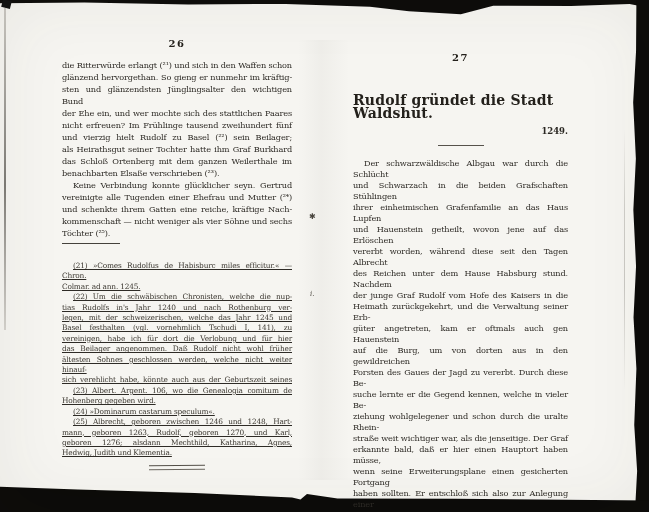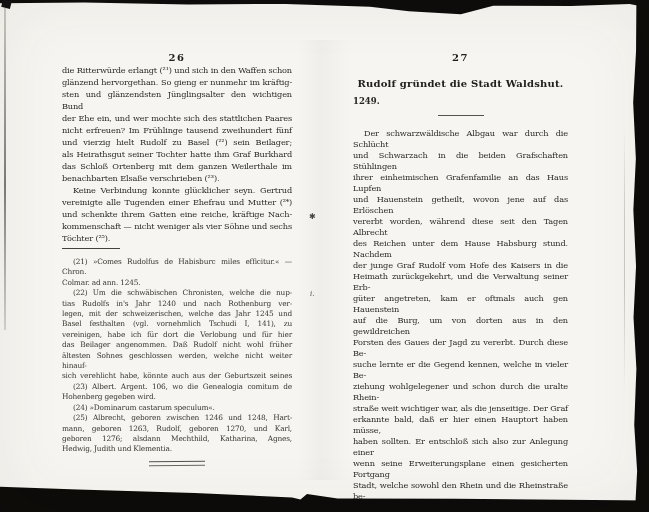--- a/index.html
+++ b/index.html
@@ -23,41 +23,41 @@
   .edge-left-line{position:absolute;top:8px;left:4px;width:2px;height:322px;opacity:.75;
     background:linear-gradient(#bdbab4,#74716b 38%,#55524c 55%,#8d8a84 75%,#cac7c1);}
   .fore-edge{position:absolute;top:130px;right:24px;width:1px;height:260px;opacity:.35;
     background:linear-gradient(transparent,#8a877f 30%,#7a776f 60%,transparent);}
   .gutter-shade{position:absolute;top:40px;left:298px;width:52px;height:440px;pointer-events:none;
     background:linear-gradient(90deg,rgba(0,0,0,0) 0%,rgba(40,35,25,0.035) 45%,rgba(0,0,0,0) 100%);}
   .speck-star{position:absolute;left:309px;top:212px;font-size:8px;color:#4a463f;}
   .speck-i{position:absolute;left:310px;top:290px;font-size:7px;font-style:italic;color:#4a463f;}
   
   .page{position:absolute;}
-  .page-left{left:62px;top:48px;width:230px;}
+  .page-left{left:62px;top:34px;width:230px;}
   .page-right{left:353px;top:48px;width:215px;}
   .pagenum{text-align:center;font-weight:bold;font-size:10px;line-height:12px;
     letter-spacing:1.5px;margin-top:4px;color:#24211c;}
-  .chapter-title{text-align:center;font-weight:bold;font-size:10px;line-height:13px;
-    margin-top:13px;letter-spacing:0.2px;color:#23201b;}
-  .chapter-year{text-align:left;font-weight:bold;font-size:8.5px;margin-top:6px;color:#2a2722;}
+  .chapter-title{font-weight:bold;font-size:14px;line-height:13px;
+    margin-top:30px;letter-spacing:0.2px;color:#23201b;}
+  .chapter-year{text-align:right;font-weight:bold;font-size:8.5px;margin-top:6px;color:#2a2722;}
   .title-rule{width:46px;margin:9px auto 0 auto;border-top:1px solid #56524b;height:0;}
-  .body{margin-top:0;}
+  .body{margin-top:9px;}
   .page-right .body{margin-top:12px;}
   .para{margin:0;}
   .tline{
     font-size:8.2px;line-height:12px;letter-spacing:-0.15px;
     text-align:justify;text-align-last:justify;
     white-space:normal;hyphens:none;word-break:keep-all;
   }
   .page-right .tline{line-height:11px;}
   .tline.lastline{text-align-last:left;}
   .para.indent .tline:first-child{text-indent:11px;}
   .fnrule{width:58px;border-top:1px solid #45423c;height:0;margin-top:4px;}
-  .footnotes{margin-top:8px;}
+  .footnotes{margin-top:17px;text-decoration:underline;}
   .footnotes .tline{font-size:7.4px;line-height:10.4px;letter-spacing:-0.2px;color:#3a362f;}
   .endrule{width:56px;height:3px;margin:6px auto 0 auto;
     border-top:1px solid #55514a;border-bottom:1px solid #6b6760;transform:rotate(-0.6deg);}
 </style>
 </head>
 <body>
 
 <div class="canvas">
 
   <div class="edge-top"></div>
@@ -140,21 +140,21 @@
           <div class="tline">des Reichen unter dem Hause Habsburg stund. Nachdem</div>
           <div class="tline">der junge Graf Rudolf vom Hofe des Kaisers in die</div>
           <div class="tline">Heimath zurückgekehrt, und die Verwaltung seiner Erb-</div>
           <div class="tline">güter angetreten, kam er oftmals auch gen Hauenstein</div>
           <div class="tline">auf die Burg, um von dorten aus in den gewildreichen</div>
           <div class="tline">Forsten des Gaues der Jagd zu vererbt. Durch diese Be-</div>
           <div class="tline">suche lernte er die Gegend kennen, welche in vieler Be-</div>
           <div class="tline">ziehung wohlgelegener und schon durch die uralte Rhein-</div>
           <div class="tline">straße weit wichtiger war, als die jenseitige. Der Graf</div>
           <div class="tline">erkannte bald, daß er hier einen Hauptort haben müsse,</div>
+          <div class="tline">wenn seine Erweiterungsplane einen gesicherten Fortgang</div>
           <div class="tline">haben sollten. Er entschloß sich also zur Anlegung einer</div>
-          <div class="tline">wenn seine Erweiterungsplane einen gesicherten Fortgang</div>
           <div class="tline">Stadt, welche sowohl den Rhein und die Rheinstraße be-</div>
         </div>
       </div>
 
   </div>
 
 </div>
 
 </body></html>

